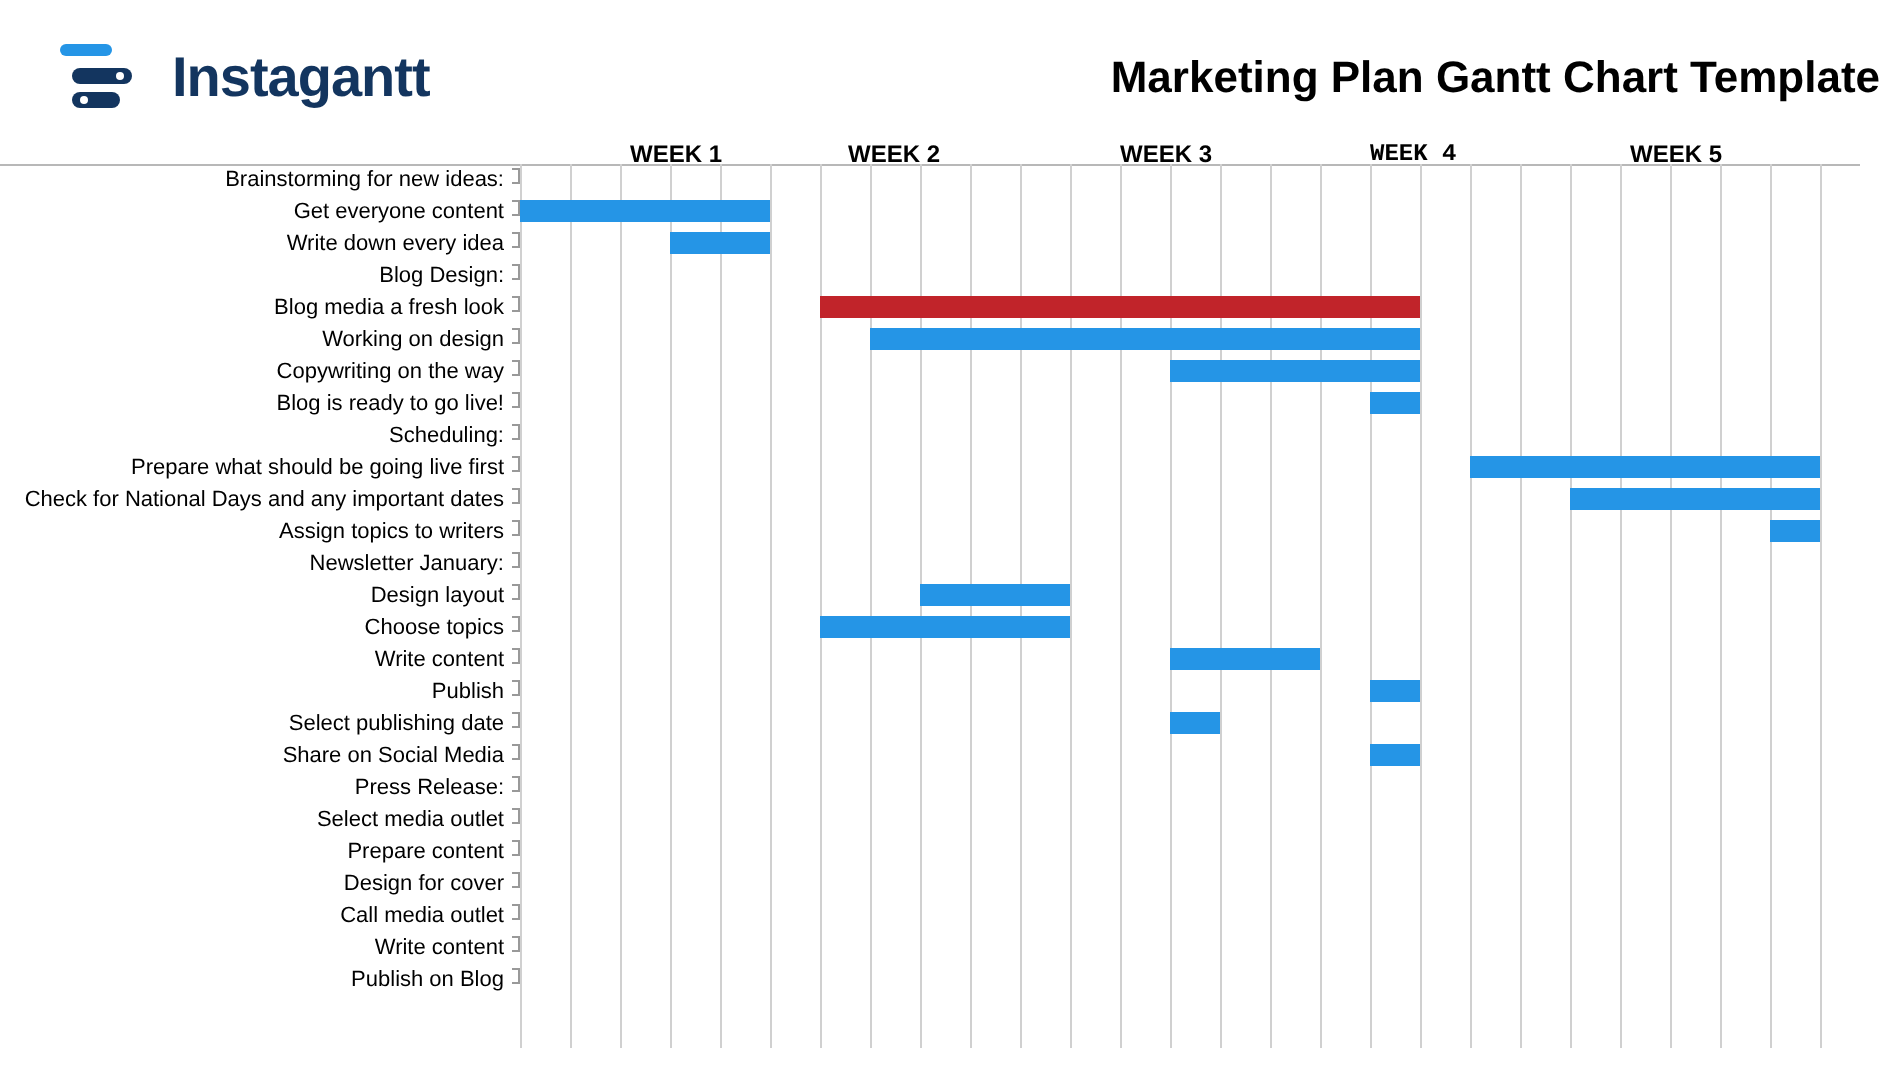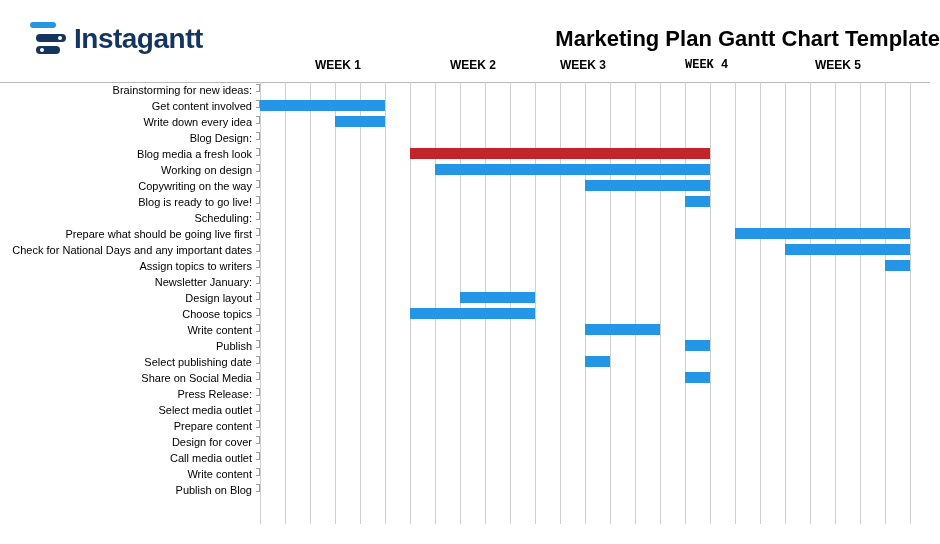--- a/index.html
+++ b/index.html
@@ -13,21 +13,21 @@
   }
   .header {
     display: flex;
     align-items: center;
     padding: 18px 0 0 30px;
     height: 60px;
   }
   .logo {
     display: flex;
     align-items: center;
-    gap: 4px;
+    gap: 16px;
     justify-content: center;
   }
   .logo-icon svg { display: block; }
   .brand {
     font-size: 28px;
     font-weight: 700;
     color: #13355f;
     letter-spacing: -0.5px;
   }
   .title-area {
@@ -47,20 +47,21 @@
     right: 10px;
     height: 20px;
     display: flex;
   }
   .week-label {
     font-size: 12px;
     font-weight: 700;
     color: #000;
     text-align: center;
     position: absolute;
+    margin-top: 12px;
   }
   .chart {
     position: absolute;
     top: 82px;
     left: 0;
     right: 10px;
     bottom: 20px;
   }
   .grid {
     position: absolute;
@@ -137,21 +138,21 @@
     </span>
     <span class="brand">Instagantt</span>
   </div>
   <div class="title-area">
     <div class="title">Marketing Plan Gantt Chart Template</div>
   </div>
 </div>
 
 <div class="weeks-row" id="weeks-row">
     <span class="week-label" style="left: 55px;">WEEK 1</span>
-    <span class="week-label" style="left: 190px; text-align: center;">WEEK 2</span>
+    <span class="week-label" style="left: 164px; text-align: center;">WEEK 2</span>
     <span class="week-label" style="left: 300px;">WEEK 3</span>
     <span class="week-label" style="left: 425px; font-family: Liberation Mono, monospace;">WEEK 4</span>
     <span class="week-label" style="left: 555px;">WEEK 5</span>
   </div>
 
 <div class="chart">
   <div class="hline-top"></div>
   <div class="grid" id="grid">
       <div class="vline" style="left: 0px;"></div>
       <div class="vline" style="left: 25px;"></div>
@@ -180,21 +181,21 @@
       <div class="vline" style="left: 600px;"></div>
       <div class="vline" style="left: 625px;"></div>
       <div class="vline" style="left: 650px;"></div>
     </div>
   <div class="rows" id="rows">
       <div class="row">
         <div class="row-label">Brainstorming for new ideas:</div>
         <div class="tick"></div>
       </div>
       <div class="row">
-        <div class="row-label">Get content involved</div>
+        <div class="row-label">Get everyone content</div>
         <div class="tick"></div>
         <div class="bar" style="left: 260px; width: 125px; background: rgb(37, 149, 230);"></div>
       </div>
       <div class="row">
         <div class="row-label">Write down every idea</div>
         <div class="tick"></div>
         <div class="bar" style="left: 335px; width: 50px; background: rgb(37, 149, 230);"></div>
       </div>
       <div class="row">
         <div class="row-label">Blog Design:</div>

